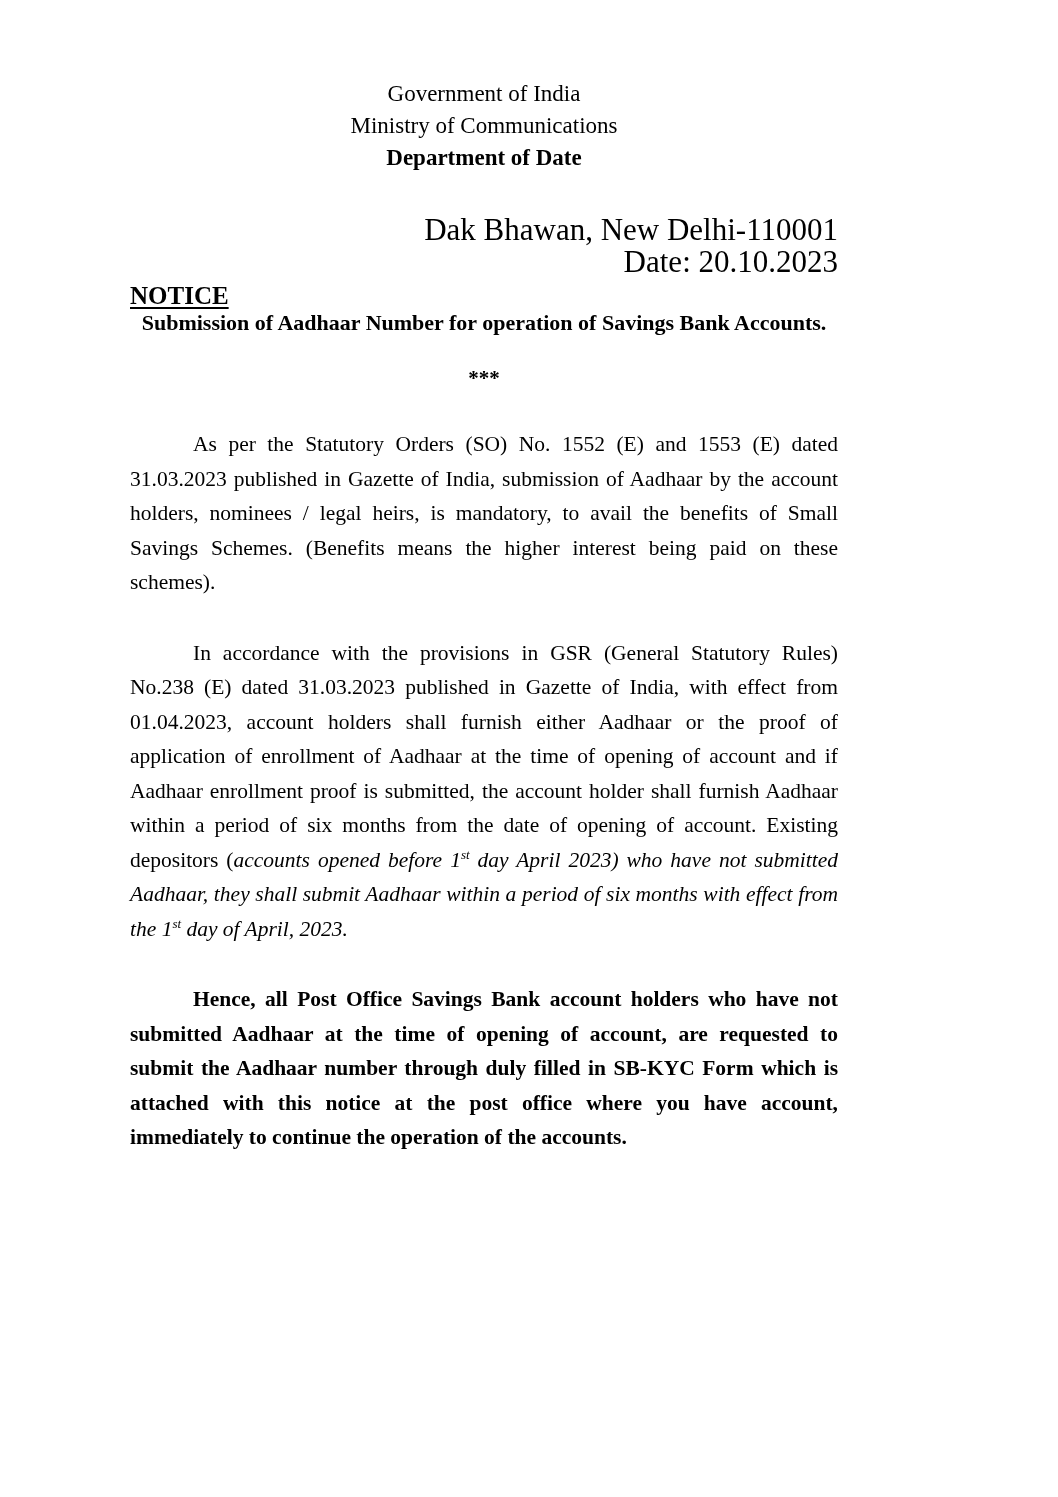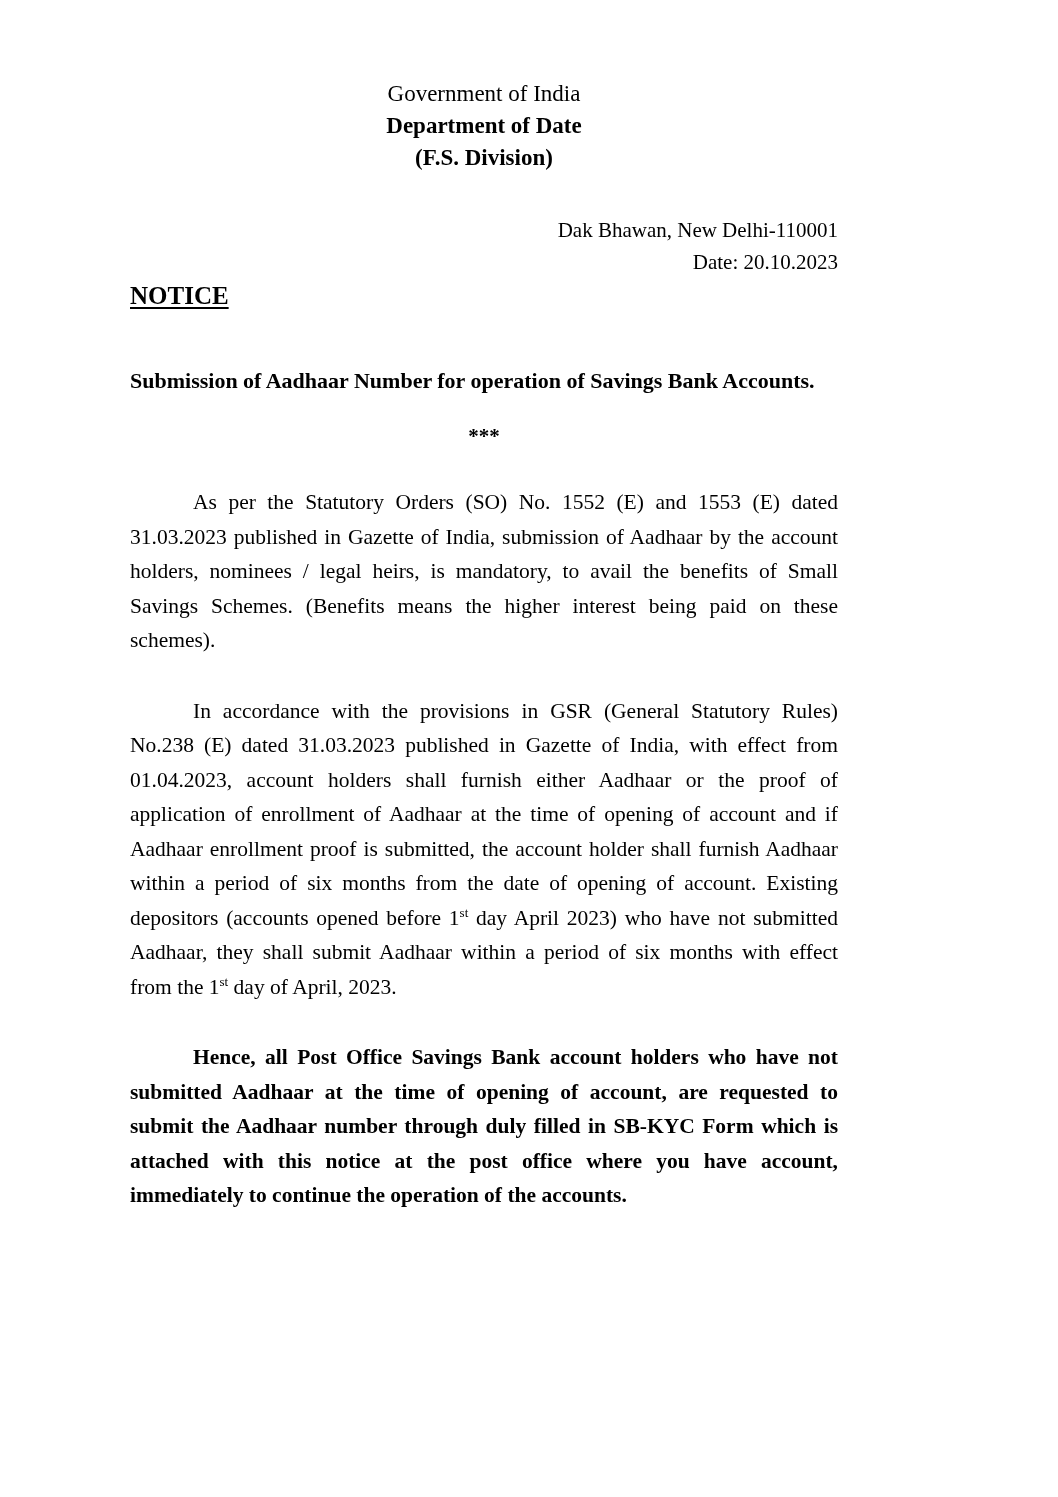--- a/index.html
+++ b/index.html
@@ -16,39 +16,39 @@
     height: 1497px;
     padding: 78px 128px 60px 130px;
     background: #ffffff;
   }
   .letterhead {
     text-align: center;
     font-size: 23px;
     line-height: 32px;
   }
   .bold { font-weight: bold; }
-  .italic { }
+  .italic { font-style: italic; }
   .address-block {
     margin-top: 40px;
     text-align: right;
-    font-size: 21px;
+    font-size: 31px;
     line-height: 32px;
   }
   .notice-title {
     text-align: left;
     font-size: 25px;
     font-weight: bold;
     margin-top: 4px;
   }
   .notice-title .underline {
     text-decoration: underline;
     text-underline-offset: 3px;
   }
   .subject {
-    margin-top: 58px;
+    text-align: center;
     font-size: 22px;
     font-weight: bold;
   }
   .separator {
     margin-top: 30px;
     text-align: center;
     font-size: 21px;
     font-weight: bold;
   }
   .body-para {
@@ -63,22 +63,22 @@
     line-height: 0;
   }
 </style>
 </head>
 <body>
 
 <div class="page">
 
   <div class="letterhead">
     <div>Government of India</div>
+    <div>Ministry of Communications</div>
     <div class="bold">Department of Date</div>
-    <div class="bold">(F.S. Division)</div>
   </div>
 
   <div class="address-block">
     <div>Dak Bhawan, New Delhi-110001</div>
     <div>Date: 20.10.2023</div>
   </div>
 
   <div class="notice-title"><span class="underline">NOTICE</span></div>
 
   <div class="subject">Submission of Aadhaar Number for operation of Savings Bank Accounts.</div>

